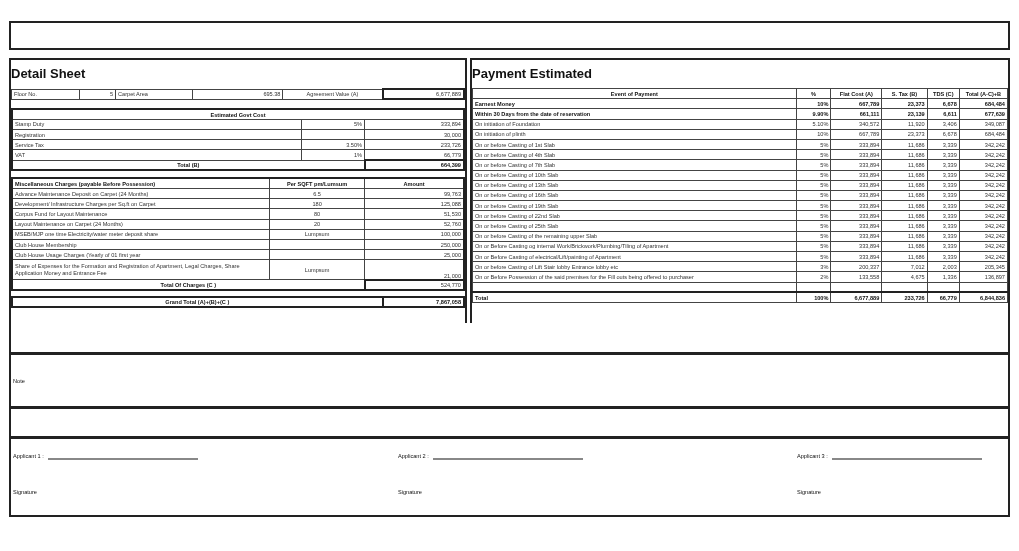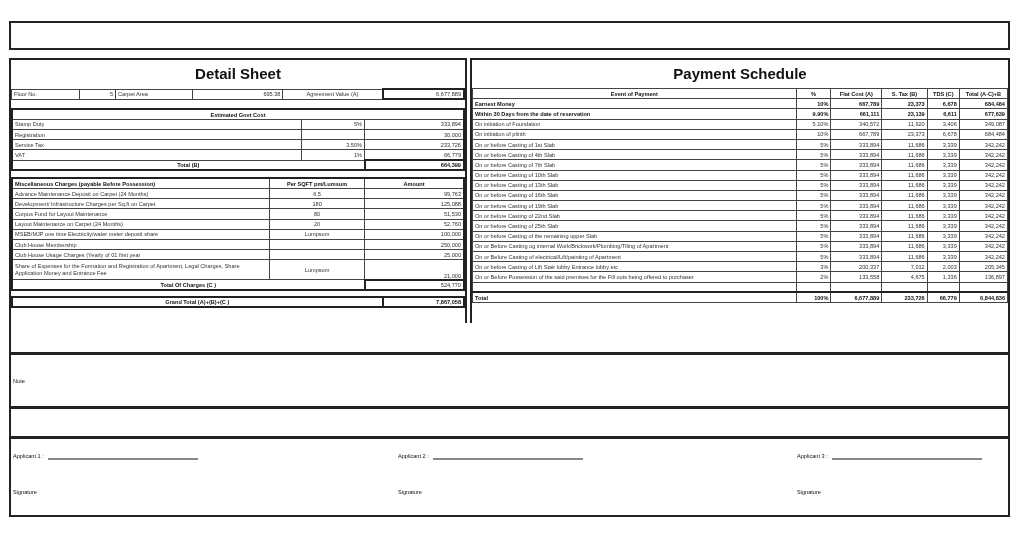--- a/index.html
+++ b/index.html
@@ -1,20 +1,20 @@
 <!DOCTYPE html>
 <html><head>
 <meta charset="utf-8">
 <style>
   * { box-sizing: border-box; margin: 0; padding: 0; }
   html, body { width: 1019px; height: 551px; background: #ffffff; overflow: hidden; }
   body { font-family: "Liberation Sans", sans-serif; color: #111; position: relative; }
   .abs { position: absolute; }
   .box { border: 2px solid #222; background: #fff; }
-  .title { font-weight: bold; font-size: 15px; text-align: center; }
+  .title { font-weight: bold; font-size: 13px; text-align: left; }
   .sm { font-size: 5.6px; line-height: 1; white-space: nowrap; overflow: hidden; }
   table { border-collapse: collapse; width: 100%; table-layout: fixed; }
   td, th { border: 1px solid #444; font-size: 5.6px; height: 10.2px; padding: 0 2px; white-space: nowrap; overflow: hidden; font-weight: normal; color: #333; }
   th { font-weight: bold; color: #111; }
   .r { text-align: right; }
   .c { text-align: center; }
   .b { font-weight: bold; color: #111; }
   .thick { border: 2px solid #222; }
   .bt2 td { border-top: 2px solid #222; }
   .line { display: inline-block; border-bottom: 2px solid #888; width: 150px; vertical-align: bottom; margin-left: 4px; }
@@ -155,21 +155,21 @@
     <tbody>
         <tr>
       <td class="c b">Grand Total (A)+(B)+(C )</td>
       <td class="r b thick">7,867,058</td>
     </tr>
   </tbody>
     </table>
 </div>
 
 <div class="abs" style="left:470px; top:58px; width:540px; height:265px; border:2px solid #222; border-bottom:none;">
-  <div class="title" style="height:28px; line-height:28px;">Payment Schedule</div>
+  <div class="title" style="height:28px; line-height:28px;">Payment Estimated</div>
   <table>
     <colgroup>
         <col style="width:60.5%">
         <col style="width:6.5%">
         <col style="width:9.5%">
         <col style="width:8.5%">
         <col style="width:6%">
         <col style="width:9%">
       </colgroup>
     <tbody>

